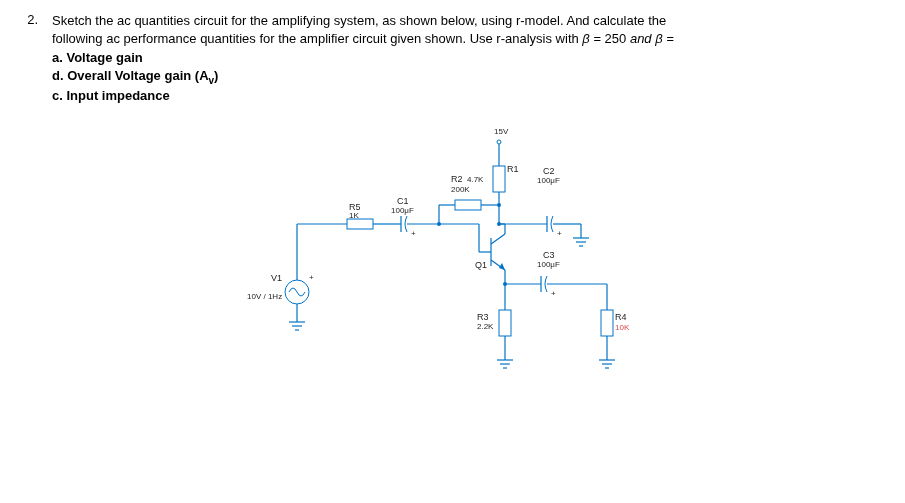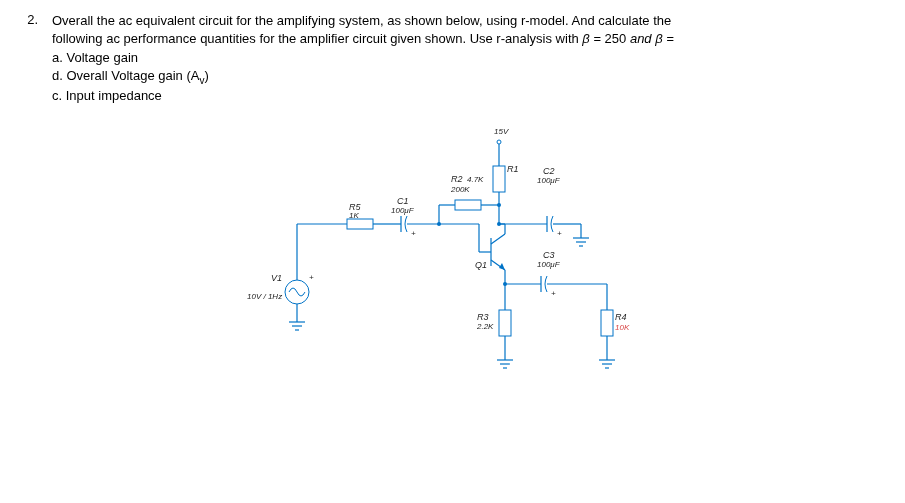--- a/index.html
+++ b/index.html
@@ -21,48 +21,48 @@
       text-align: right;
     }
     .qbody {
       flex: 1;
     }
     .prompt {
       line-height: 1.35;
     }
     .sublist {
       margin-top: 2px;
+      font-weight: bold;
     }
     .sublist div {
       line-height: 1.35;
     }
     .italic { font-style: italic; }
     .sub { font-size: 10px; vertical-align: sub; }
     .diagram-wrap {
       margin-top: 20px;
       display: flex;
       justify-content: center;
-      font-style: italic;
     }
     svg { display: block; }
     .wire { stroke: #0073c7; stroke-width: 1.2; fill: none; }
     .thin { stroke: #0073c7; stroke-width: 1; fill: none; }
     .label-main { font-size: 9px; fill: #1c1c1c; font-family: Arial, sans-serif; }
     .label-sub { font-size: 8px; fill: #1c1c1c; font-family: Arial, sans-serif; }
     .label-red { font-size: 8px; fill: #d84646; font-family: Arial, sans-serif; }
     .plus { font-size: 8px; fill: #1c1c1c; }
     .dot { fill: #0073c7; }
   </style>
 </head>
 <body>
 
 <div class="question">
   <div class="qnum">2.</div>
   <div class="qbody">
-    <div class="prompt">Overall the ac equivalent circuit for the amplifying system, as shown below, using r-model. And calculate the</div>
+    <div class="prompt">Sketch the ac quantities circuit for the amplifying system, as shown below, using r-model. And calculate the</div>
     <div class="prompt">
       <span>following ac performance quantities for the amplifier circuit given shown. Use r-analysis with </span><span class="italic">β</span><span> = 250 </span><span class="italic">and</span><span class="italic"> β =</span>
     </div>
     <div class="sublist">
       <div>a. Voltage gain</div>
       <div>
         <span>d. Overall Voltage gain (A</span><span class="sub">v</span><span>)</span>
       </div>
       <div>c. Input impedance</div>
     </div>

